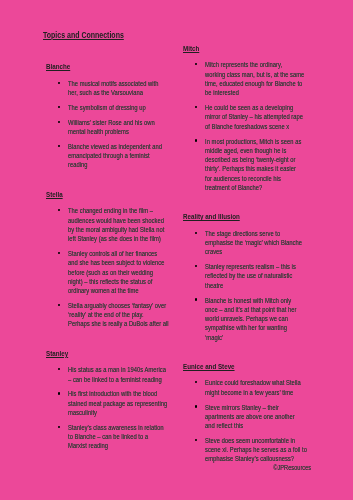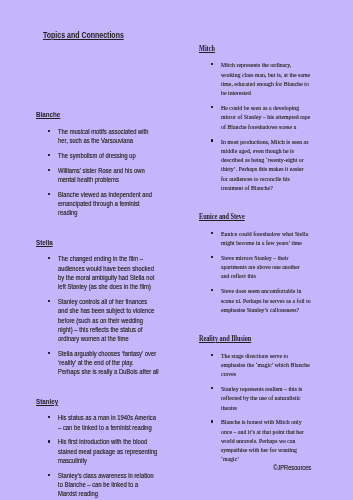--- a/index.html
+++ b/index.html
@@ -3,38 +3,38 @@
 <meta charset="utf-8">
 <title>Topics and Connections</title>
 <style>
   html, body { margin:0; padding:0; background:#ffffff; }
   body {
     width:353px; height:500px;
     font-family:"Liberation Sans", sans-serif;
     color:#3d3d3d;
     overflow:hidden;
   }
-  .page { position:relative; width:353px; height:500px; background:#c4b5fd; overflow:hidden; }
+  .page { position:relative; width:353px; height:500px; background:#ec4899; overflow:hidden; }
 
   
   .doc-title {
     position:absolute; left:42.6px; top:30.5px;
     font-size:8.6px; font-weight:bold; color:#202020;
     line-height:8.6px; height:8.6px;
     white-space:nowrap;
     text-decoration:underline;
     text-underline-offset:0.9px;
     text-decoration-thickness:0.55px;
     transform:scaleX(0.815); transform-origin:0 0;
   }
 
   
   .col { position:absolute; }
-  .col-left  { left:36px; top:63.25px; width:140px;margin-top:48px; }
-  .col-right { left:199px; top:45.01px; width:140px;font-family:Liberation Serif, serif; }
+  .col-left  { left:46px; top:63.25px; width:140px; }
+  .col-right { left:183px; top:45.01px; width:140px; }
 
   
   .sec-heading {
     font-size:7.9px; font-weight:bold; color:#202020;
     line-height:7.9px; height:5.5px;
     display:block;
     text-decoration:underline;
     text-underline-offset:0.6px;
     text-decoration-thickness:0.8px;
     white-space:nowrap;
@@ -173,42 +173,20 @@
             <span class="ln">In most productions, Mitch is seen as</span>
             <span class="ln">middle aged, even though he is</span>
             <span class="ln">described as being ‘twenty-eight or</span>
             <span class="ln">thirty’. Perhaps this makes it easier</span>
             <span class="ln">for audiences to reconcile his</span>
             <span class="ln">treatment of Blanche?</span>
           </li>
         </ul>
       </div>
       <div class="sec">
-        <div class="sec-heading">Eunice and Steve</div>
-        <ul class="blist">
-          <li>
-            <span class="bullet"></span>
-            <span class="ln">Eunice could foreshadow what Stella</span>
-            <span class="ln">might become in a few years’ time</span>
-          </li>
-          <li>
-            <span class="bullet"></span>
-            <span class="ln">Steve mirrors Stanley – their</span>
-            <span class="ln">apartments are above one another</span>
-            <span class="ln">and reflect this</span>
-          </li>
-          <li>
-            <span class="bullet"></span>
-            <span class="ln">Steve does seem uncomfortable in</span>
-            <span class="ln">scene xi. Perhaps he serves as a foil to</span>
-            <span class="ln">emphasise Stanley’s callousness?</span>
-          </li>
-        </ul>
-      </div>
-      <div class="sec">
         <div class="sec-heading">Reality and Illusion</div>
         <ul class="blist">
           <li>
             <span class="bullet"></span>
             <span class="ln">The stage directions serve to</span>
             <span class="ln">emphasise the ‘magic’ which Blanche</span>
             <span class="ln">craves</span>
           </li>
           <li>
             <span class="bullet"></span>
@@ -219,15 +197,37 @@
           <li>
             <span class="bullet"></span>
             <span class="ln">Blanche is honest with Mitch only</span>
             <span class="ln">once – and it’s at that point that her</span>
             <span class="ln">world unravels. Perhaps we can</span>
             <span class="ln">sympathise with her for wanting</span>
             <span class="ln">‘magic’</span>
           </li>
         </ul>
       </div>
+      <div class="sec">
+        <div class="sec-heading">Eunice and Steve</div>
+        <ul class="blist">
+          <li>
+            <span class="bullet"></span>
+            <span class="ln">Eunice could foreshadow what Stella</span>
+            <span class="ln">might become in a few years’ time</span>
+          </li>
+          <li>
+            <span class="bullet"></span>
+            <span class="ln">Steve mirrors Stanley – their</span>
+            <span class="ln">apartments are above one another</span>
+            <span class="ln">and reflect this</span>
+          </li>
+          <li>
+            <span class="bullet"></span>
+            <span class="ln">Steve does seem uncomfortable in</span>
+            <span class="ln">scene xi. Perhaps he serves as a foil to</span>
+            <span class="ln">emphasise Stanley’s callousness?</span>
+          </li>
+        </ul>
+      </div>
     </div>
   <div class="footer"><span>©JPResources</span></div>
 </div>
 
 </body></html>

